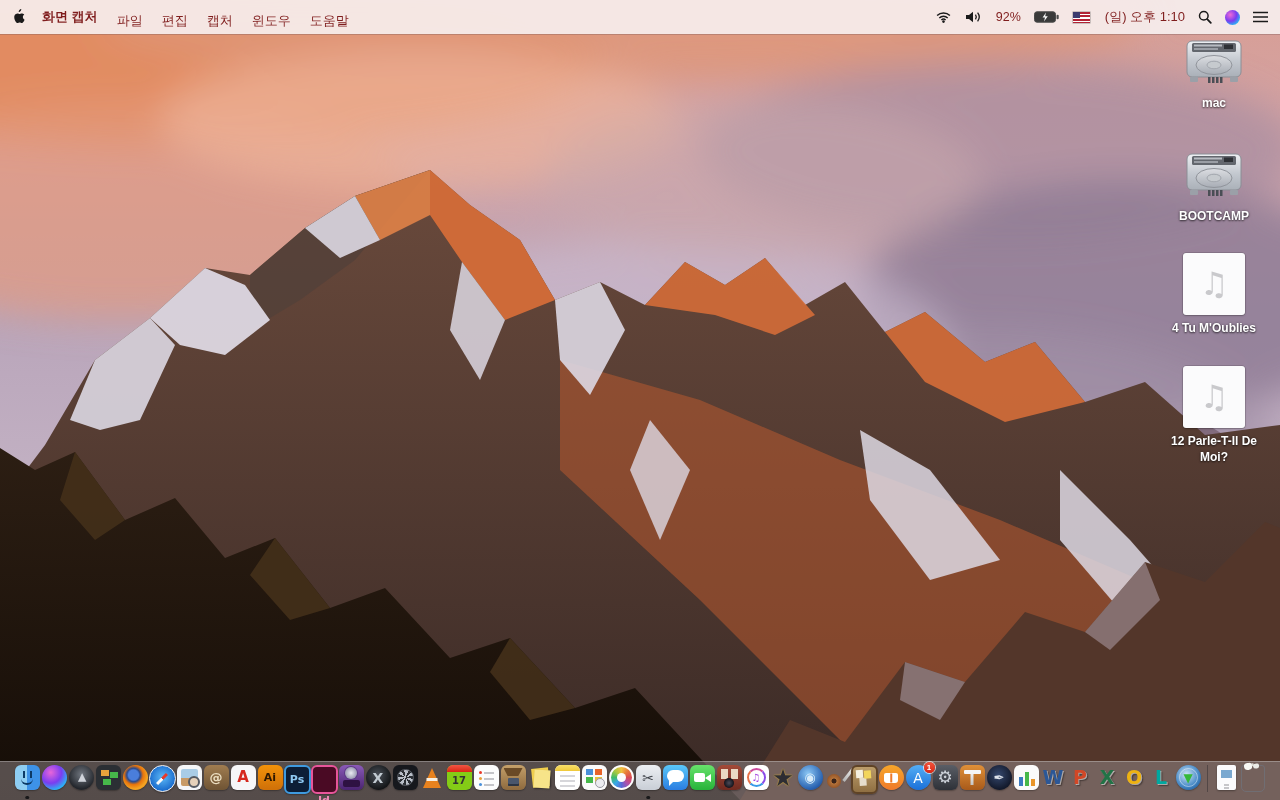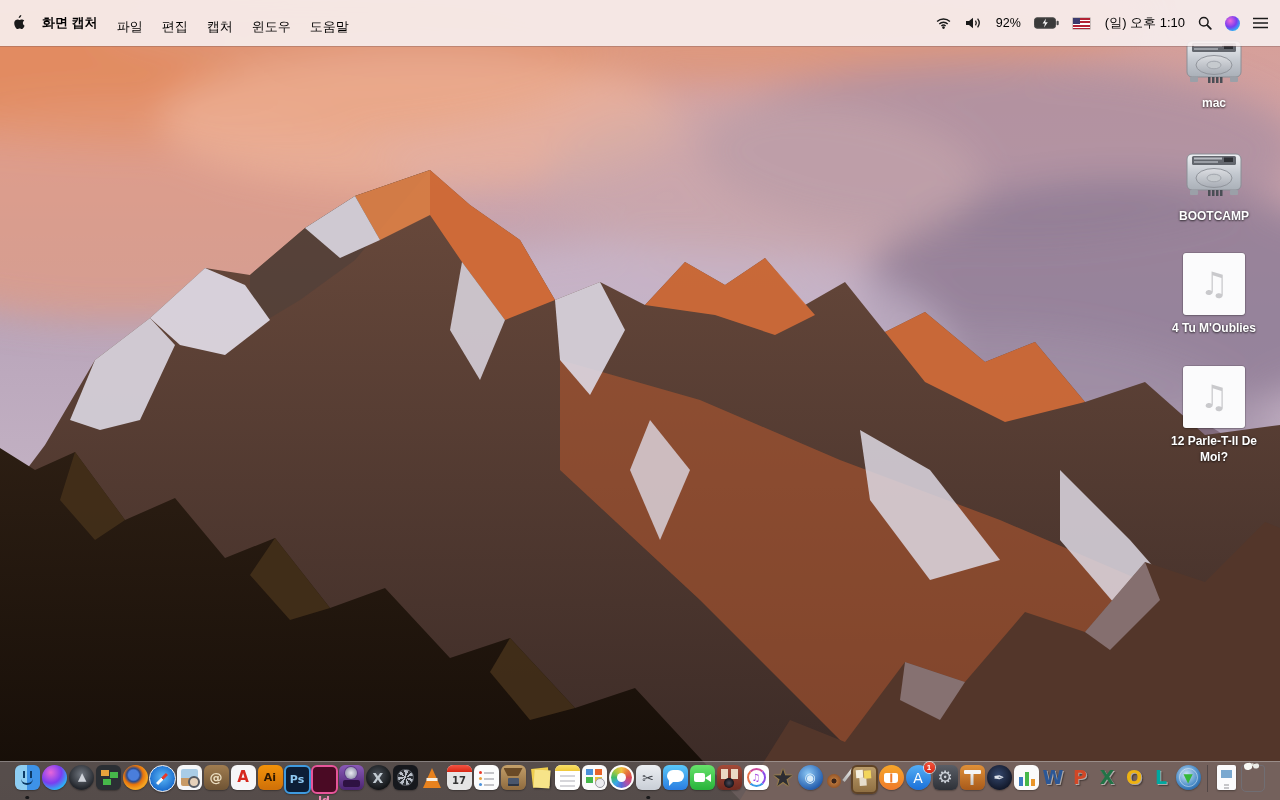--- a/index.html
+++ b/index.html
@@ -3,21 +3,21 @@
 <meta charset="utf-8">
 <style>
   html,body{margin:0;padding:0;}
   body{width:1280px;height:800px;overflow:hidden;position:relative;
        font-family:"Liberation Sans",sans-serif;background:#b9a5ba;}
   .wallpaper{position:absolute;inset:0;width:1280px;height:800px;display:block;}
 
   
   .menubar{position:absolute;top:0;left:0;right:0;height:22px;
     background:rgba(247,240,239,0.9);display:flex;align-items:center;
-    padding:12px 12px;font-size:13px;color:#000000;z-index:50;
+    padding:6px 12px;font-size:13px;color:#7f1d1d;z-index:50;
     box-shadow:0 1px 0 rgba(120,90,90,0.35);}
   .mb-apple{display:flex;align-items:center;margin-right:17px;}
   .mb-app{font-weight:700;margin-right:19px;white-space:nowrap;}
   .mb-menu{margin-right:19px;white-space:nowrap;margin-top:8px;}
   .mb-right{margin-left:auto;display:flex;align-items:center;gap:13px;}
   .mb-right svg{display:block;}
   .batt-pct{font-size:12.5px;}
   .clock{font-size:13px;white-space:nowrap;margin-left:2px;}
   .flag{position:relative;width:17px;height:11px;display:inline-block;
     background:repeating-linear-gradient(180deg,#b22234 0 1.7px,#fff 1.7px 3.4px);
@@ -375,21 +375,21 @@
         <span class="glyph" style="color: rgb(194, 203, 210); font-size: 14px; font-weight: 700;">X</span>
       </div>
     </div>
     <div class="dock-item">
       <div class="di fandisk" style="background: rgb(22, 24, 29);"></div>
     </div>
     <div class="dock-item">
       <div class="di vlc bare"></div>
     </div>
     <div class="dock-item">
-      <div class="di cal" style="background: #e5e5e5;">
+      <div class="di cal" style="background: #84cc16;">
         <span class="glyph" style="color: rgb(51, 51, 51); font-size: 10px; font-weight: 700;">17</span>
       </div>
     </div>
     <div class="dock-item">
       <div class="di rem" style="background: rgb(252, 252, 252);"></div>
     </div>
     <div class="dock-item">
       <div class="di archbox" style="background: linear-gradient(rgb(196, 160, 106), rgb(142, 106, 62));"></div>
     </div>
     <div class="dock-item">

